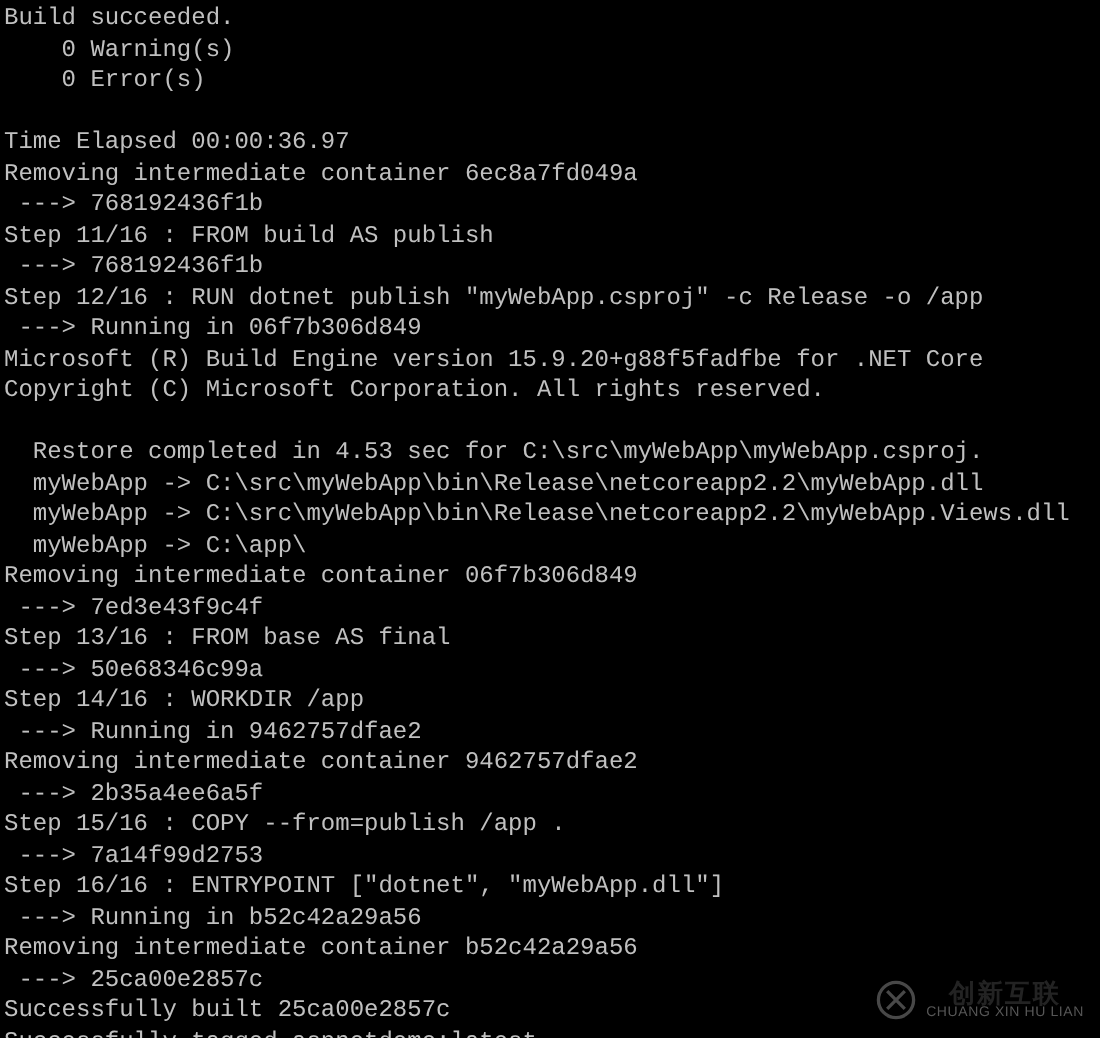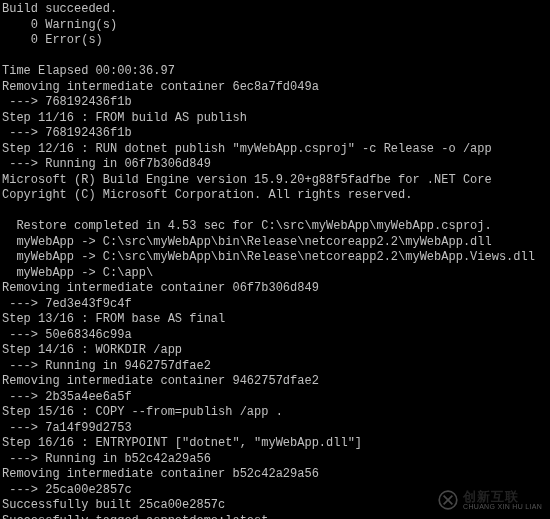--- a/index.html
+++ b/index.html
@@ -37,20 +37,21 @@
     display: flex;
     flex-direction: column;
     line-height: 1;
   }
   .wm-cn {
     font-family: "Microsoft YaHei", "SimHei", sans-serif;
     font-size: 13px;
     font-weight: 700;
     color: #2a2a2a;
     letter-spacing: 1px;
+    text-align: center;
   }
   .wm-en {
     font-family: Arial, sans-serif;
     font-size: 7px;
     color: #666;
     letter-spacing: 0.3px;
   }
 </style>
 </head>
 <body>

